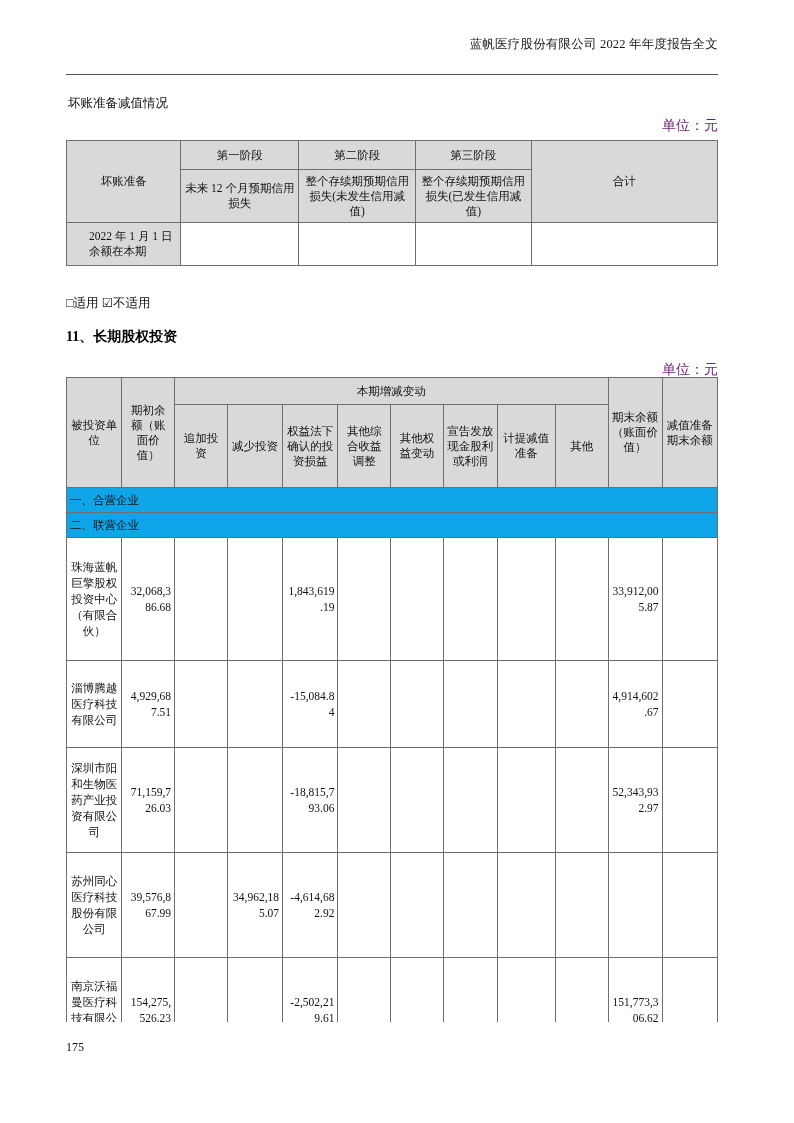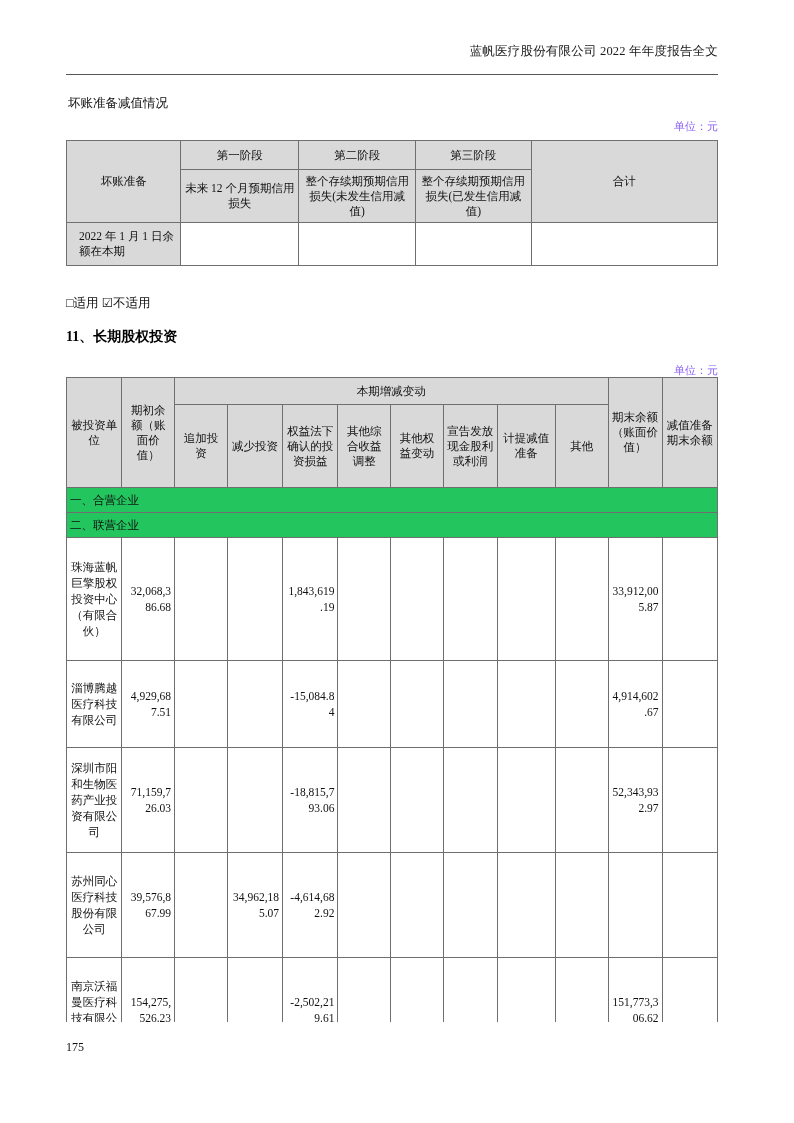--- a/index.html
+++ b/index.html
@@ -16,21 +16,21 @@
     width: 794px;
     height: 1123px;
     background: #ffffff;
     overflow: hidden;
     box-sizing: border-box;
   }
 
   
   .header {
     position: absolute;
-    top: 43px;
+    top: 36px;
     left: 66px;
     width: 652px;
     text-align: right;
     font-size: 12.5px;
     line-height: 16px;
     letter-spacing: 0.2px;
     color: #1a1a1a;
   }
   .header-rule {
     position: absolute;
@@ -44,26 +44,26 @@
   
   .para {
     position: absolute;
     font-size: 12.5px;
     line-height: 18px;
     color: #111;
     white-space: nowrap;
   }
   .unit {
     position: absolute;
-    font-size: 11px;
+    font-size: 14px;
     line-height: 16px;
     width: 652px;
     left: 66px;
     text-align: right;
-    color: #8b5cf6;
+    color: #701a75;
   }
   .section-title {
     position: absolute;
     font-size: 14px;
     font-weight: bold;
     line-height: 20px;
     color: #000;
     white-space: nowrap;
   }
   .checkline {
@@ -96,21 +96,21 @@
     padding: 2px 3px;
     vertical-align: middle;
     word-wrap: break-word;
     overflow-wrap: break-word;
   }
   .hdr {
     background: #d9d9d9;
     text-align: center;
   }
   .lbl {
-    background: #22c55e;
+    background: #0ea5e9;
     text-align: left;
     padding-left: 5px;
   }
   .cellname {
     text-align: center;
     padding-left: 5px;
     line-height: 16px;
   }
   .num {
     text-align: right;
@@ -163,21 +163,21 @@
         <td class="hdr">第二阶段</td>
         <td class="hdr">第三阶段</td>
         <td class="hdr" rowspan="2">合计</td>
       </tr>
       <tr>
         <td class="hdr" style="height:48px">未来 12 个月预期信用损失</td>
         <td class="hdr">整个存续期预期信用损失(未发生信用减值)</td>
         <td class="hdr">整个存续期预期信用损失(已发生信用减值)</td>
       </tr>
       <tr>
-        <td class="hdr" style="height:38px; text-align:left; padding-left:12px;">2022 年 1 月 1 日余额在本期</td>
+        <td class="hdr" style="height:38px; text-align:left; padding-left:22px;">2022 年 1 月 1 日余额在本期</td>
         <td class="blank"></td>
         <td class="blank"></td>
         <td class="blank"></td>
         <td class="blank"></td>
       </tr>
     </tbody>
   </table>
 
 
   <div class="checkline" style="top:294px; left:66px;">□适用 ☑不适用</div>

